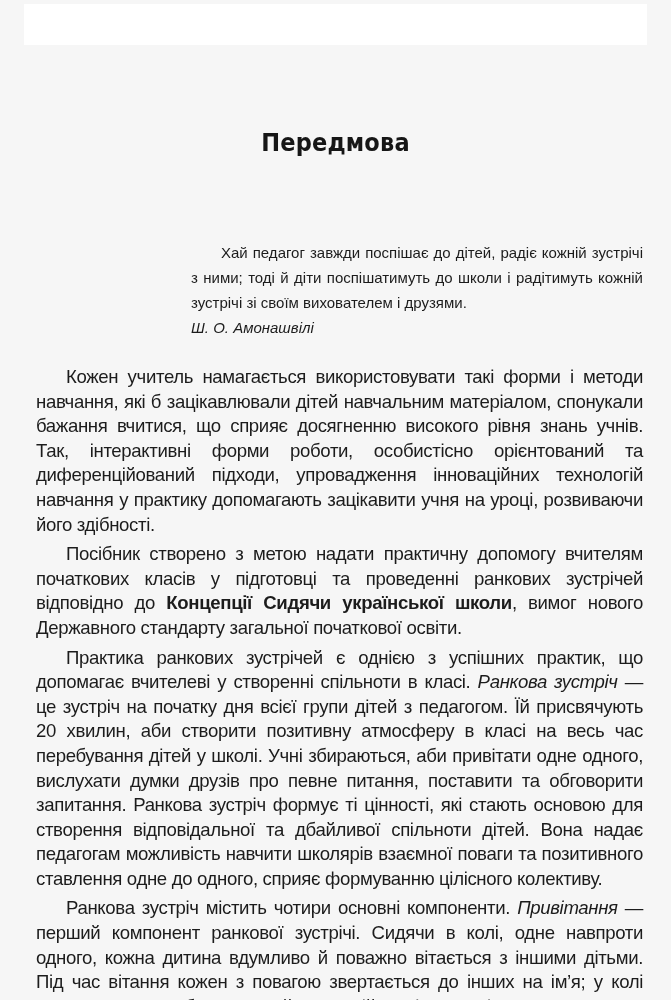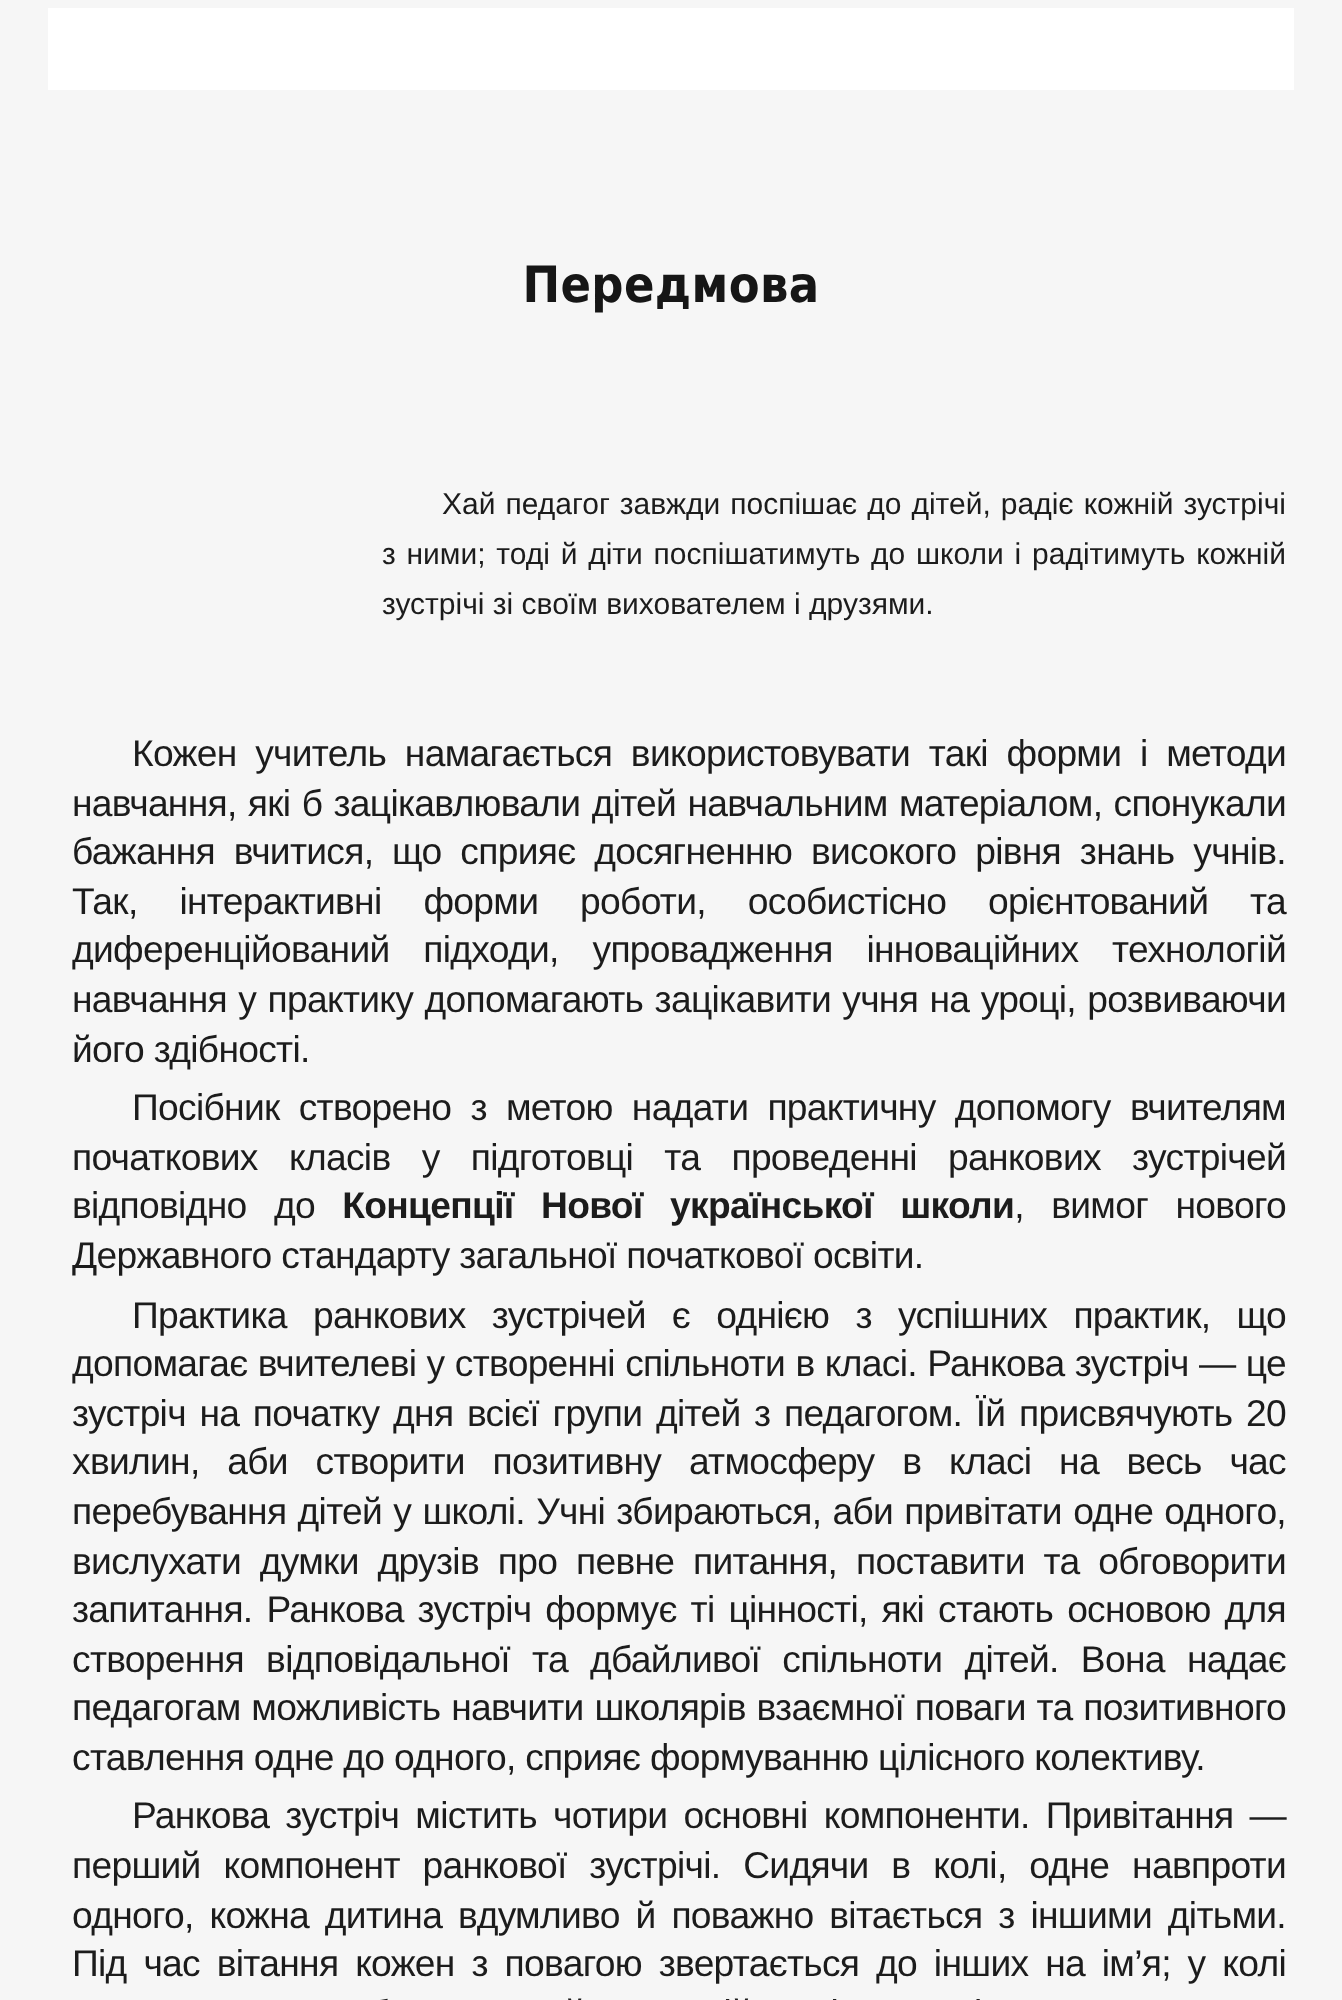--- a/index.html
+++ b/index.html
@@ -32,31 +32,32 @@
   }
   .body-text {
     position: absolute; left: 31px; top: 360px; width: 617px;
     font-size: 18.6px; line-height: 24.6px;
   }
   .para {
     margin: 5px; text-indent: 30px; text-align: justify;
     letter-spacing: -0.35px;
   }
   .para .b { font-weight: bold; }
-  .para .i { }
+  .para .i { font-style: italic; }
 </style>
 </head>
 <body>
 
 <div class="header-box"></div>
 
 <div class="title">Передмова</div>
 
 <div class="epigraph">
   <p class="ep-text">Хай педагог завжди поспішає до дітей, радіє кожній зустрічі з ними; тоді й діти поспішатимуть до школи і радітимуть кожній зустрічі зі своїм вихователем і друзями.</p>
+  <p class="author">Ш. О. Амонашвілі</p>
 </div>
 
 <div class="body-text">
   <p class="para">Кожен учитель намагається використовувати такі форми і методи навчання, які б зацікавлювали дітей навчальним матеріалом, спонукали бажання вчитися, що сприяє досягненню високого рівня знань учнів. Так, інтерактивні форми роботи, особистісно орієнтований та диференційований підходи, упровадження інноваційних технологій навчання у практику допомагають зацікавити учня на уроці, розвиваючи його здібності.</p>
-  <p class="para"><span>Посібник створено з метою надати практичну допомогу вчителям початкових класів у підготовці та проведенні ранкових зустрічей відповідно до </span><span class="b">Концепції Нової української школи</span><span>, вимог нового Державного стандарту загальної початкової освіти.</span></p>
+  <p class="para"><span>Посібник створено з метою надати практичну допомогу вчителям початкових класів у підготовці та проведенні ранкових зустрічей відповідно до </span><span class="b">Концепції Сидячи української школи</span><span>, вимог нового Державного стандарту загальної початкової освіти.</span></p>
   <p class="para"><span>Практика ранкових зустрічей є однією з успішних практик, що допомагає вчителеві у створенні спільноти в класі. </span><span class="i">Ранкова зустріч</span><span> — це зустріч на початку дня всієї групи дітей з педагогом. Їй присвячують 20 хвилин, аби створити позитивну атмосферу в класі на весь час перебування дітей у школі. Учні збираються, аби привітати одне одного, вислухати думки друзів про певне питання, поставити та обговорити запитання. Ранкова зустріч формує ті цінності, які стають основою для створення відповідальної та дбайливої спільноти дітей. Вона надає педагогам можливість навчити школярів взаємної поваги та позитивного ставлення одне до одного, сприяє формуванню цілісного колективу.</span></p>
   <p class="para"><span>Ранкова зустріч містить чотири основні компоненти. </span><span class="i">Привітання</span><span> — перший компонент ранкової зустрічі. Сидячи в колі, одне навпроти одного, кожна дитина вдумливо й поважно вітається з іншими дітьми. Під час вітання кожен з повагою звертається до інших на ім’я; у колі створюється доброзичливий настрій. Діти усвідомлюють свою важливість і допомагають іншим почуватися членами</span></p>
 </div>
 
 </body></html>

